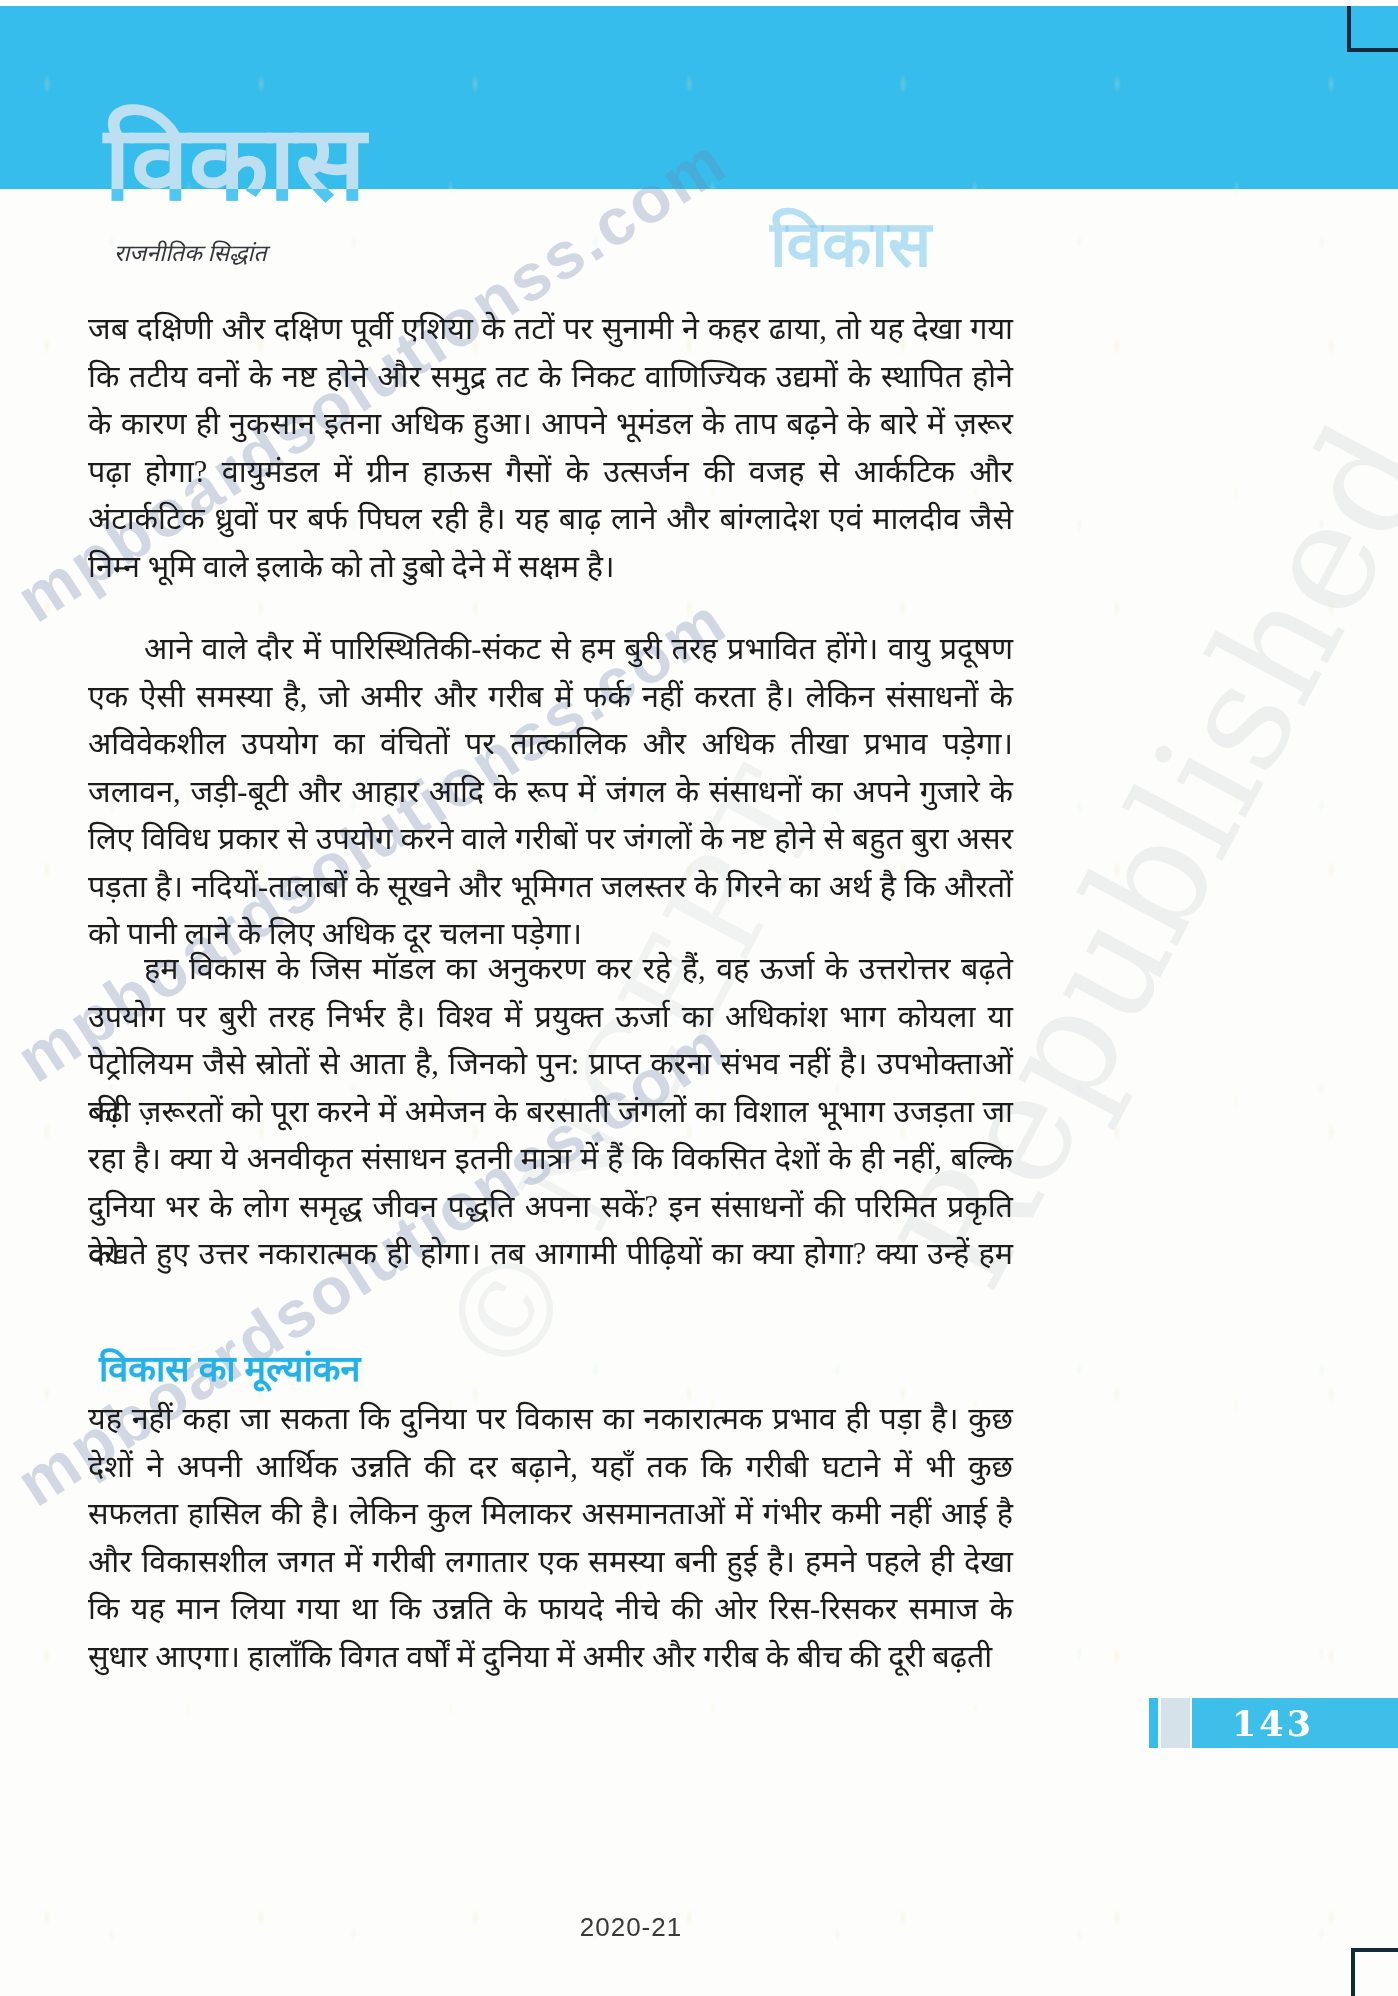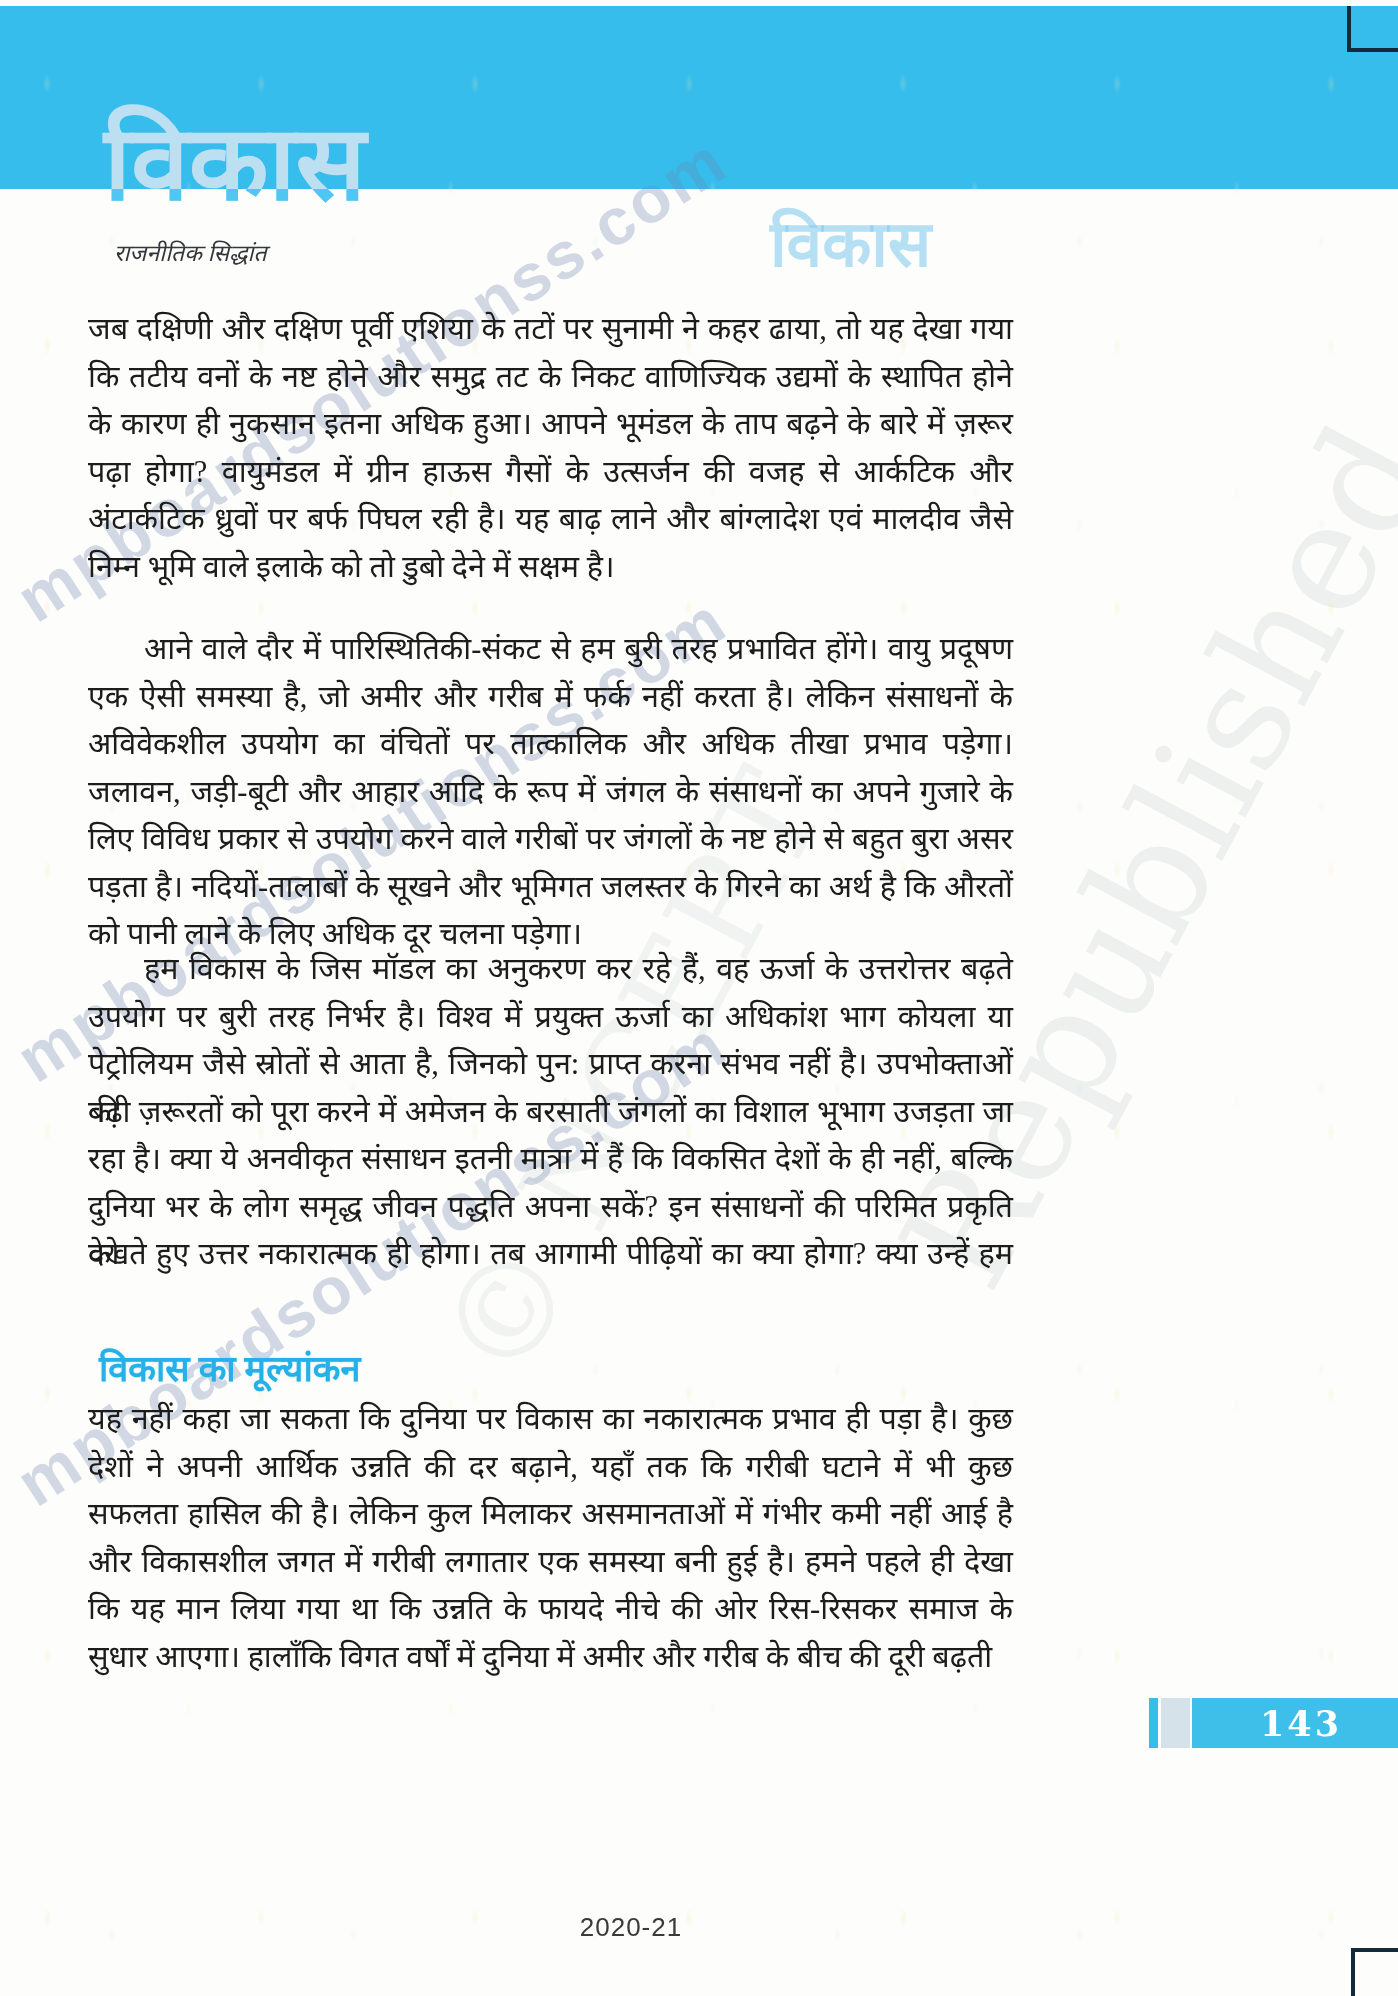--- a/index.html
+++ b/index.html
@@ -82,21 +82,21 @@
   }
 
   .pagenum-bar    { position:absolute; left:1149px; top:1698px; width:9px;  height:50px; background:var(--band,#36bdec); }
   .pagenum-square { position:absolute; left:1161px; top:1698px; width:29px; height:50px; background:#d5e2ea; }
   .pagenum-band   {
     position:absolute; left:1192px; top:1698px; width:206px; height:50px;
     background:var(--band-pagenum,#3dbfe9); display:flex; align-items:center;
   }
   .pagenum-band span {
     font-family:"DejaVu Serif","Liberation Serif",serif; font-weight:bold;
-    font-size:35px; color:#ffffff; letter-spacing:3px; margin-left:68px;
+    font-size:35px; color:#ffffff; letter-spacing:3px; margin-left:40px;
   }
   .footer-edition {
     position:absolute; left:0; top:1912px; width:1262px; text-align:center;
     font-family:"Liberation Sans","DejaVu Sans",sans-serif;
     font-size:26px; color:#3a3a3a; letter-spacing:1px;
   }
 </style>
 </head>
 <body>
 

